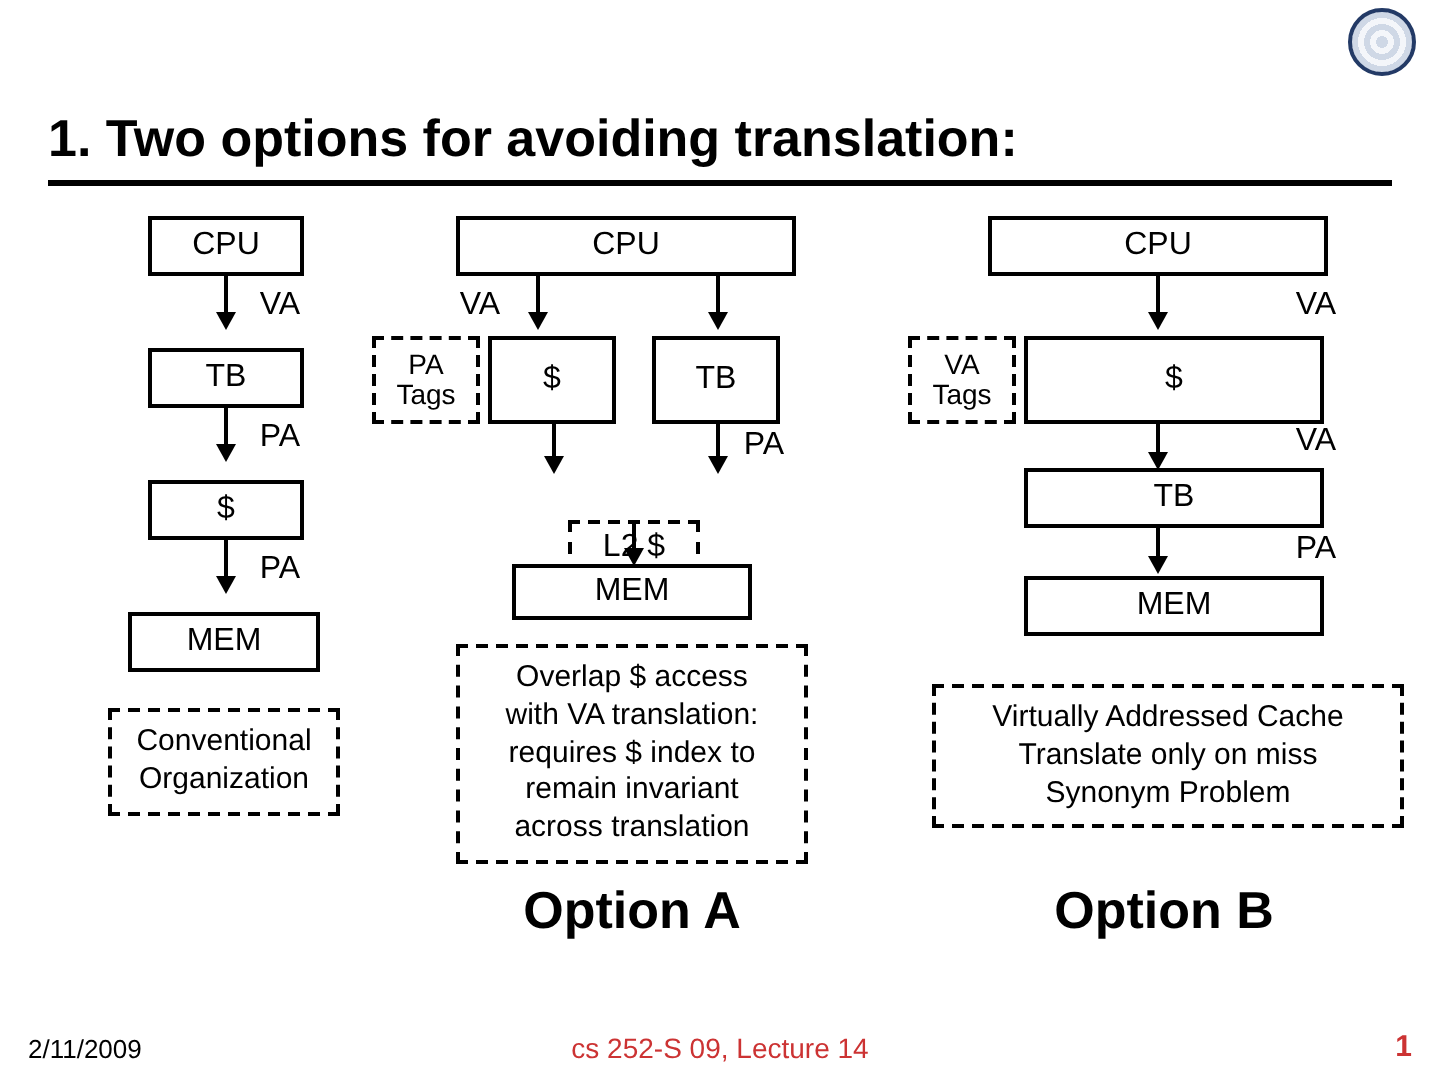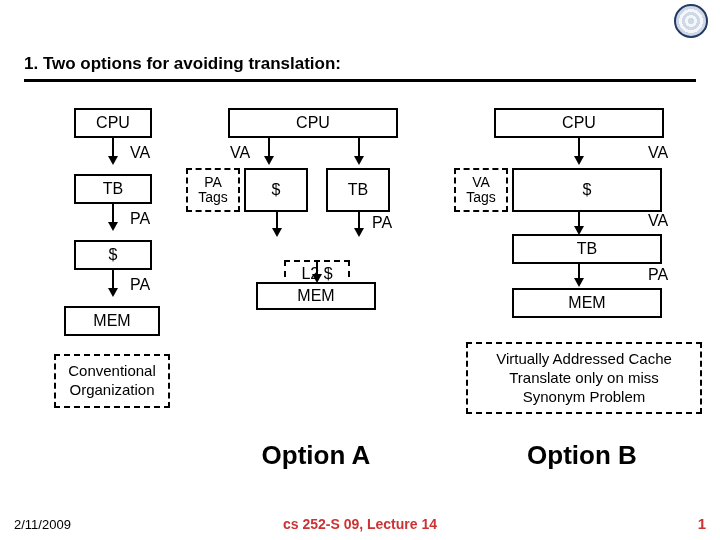--- a/index.html
+++ b/index.html
@@ -9,34 +9,34 @@
     background: #fff; color: #000;
     position: relative; overflow: hidden;
   }
   .seal {
     position: absolute; top: 4px; right: 12px;
     width: 34px; height: 34px; border: 2px solid #233a66; border-radius: 50%;
     background: repeating-radial-gradient(circle at center, #cfd8e6 0 3px, #f4f6fa 3px 6px);
   }
   .title {
     position: absolute; top: 54px; left: 24px; right: 24px;
-    font-size: 17px; font-weight: bold;
+    font-size: 26px; font-weight: bold;
     border-bottom: 3px solid #000; padding-bottom: 5px;
   }
   .diagram { position: absolute; top: 100px; left: 0; right: 0; bottom: 44px; }
 
   
   .box { position: absolute; border: 2px solid #000; background: #fff; text-align: center; font-size: 16px; display: flex; align-items: center; justify-content: center; padding: 2px 6px; }
   .dashed { border-style: dashed; }
   .label { position: absolute; font-size: 16px; text-align: center; }
   .note { position: absolute; border: 2px dashed #000; font-size: 15px; text-align: center; padding: 6px 8px; line-height: 1.25; }
   .heading { position: absolute; font-size: 26px; font-weight: bold; text-align: center; }
 
   .footer-date { position: absolute; bottom: 8px; left: 14px; font-size: 13px; color: #000; }
-  .footer-mid  { position: absolute; bottom: 8px; left: 0; right: 0; text-align: center; font-size: 14px; font-weight: bold; color: #c33; }
+  .footer-mid  { position: absolute; bottom: 8px; left: 0; right: 0; text-align: center; font-size: 14px; font-weight: normal; color: #c33; }
   .footer-page { position: absolute; bottom: 8px; right: 14px; font-size: 15px; font-weight: bold; color: #c33; }
 
   
   .vline { position: absolute; width: 2px; background: #000; }
   .arrowhead-down { position: absolute; width: 0; height: 0; border-left: 5px solid transparent; border-right: 5px solid transparent; border-top: 9px solid #000; margin-left: -4px; }
 </style>
 </head>
 <body>
 
 <div class="seal"></div>
@@ -86,20 +86,25 @@
   <div class="arrowhead-down" style="left:358px; top:128px;"></div>
   <div class="label" style="left:364px; top:114px; width:36px;">PA</div>
 
   <div class="box dashed" style="left:284px; top:132px; width:66px; height:28px;margin-top:28px;">L2 $</div>
 
   <div class="vline" style="left:316px; top:160px; height:16px;"></div>
   <div class="arrowhead-down" style="left:316px; top:174px;"></div>
 
   <div class="box" style="left:256px; top:182px; width:120px; height:28px;">MEM</div>
 
+  <div class="note" style="left:228px; top:222px; width:176px; white-space:pre-line;">Overlap $ access
+with VA translation:
+requires $ index to
+remain invariant
+across translation</div>
 
   <div class="heading" style="left:228px; top:340px; width:176px;">Option A</div>
 
   <div class="box" style="left:494px; top:8px; width:170px; height:30px;">CPU</div>
   <div class="vline" style="left:578px; top:38px; height:20px;"></div>
   <div class="arrowhead-down" style="left:578px; top:56px;"></div>
   <div class="label" style="left:640px; top:44px; width:36px;">VA</div>
 
   <div class="box dashed" style="left:454px; top:68px; width:54px; height:44px; font-size:14px; white-space:pre-line; line-height:1.1;">VA
 Tags</div>

